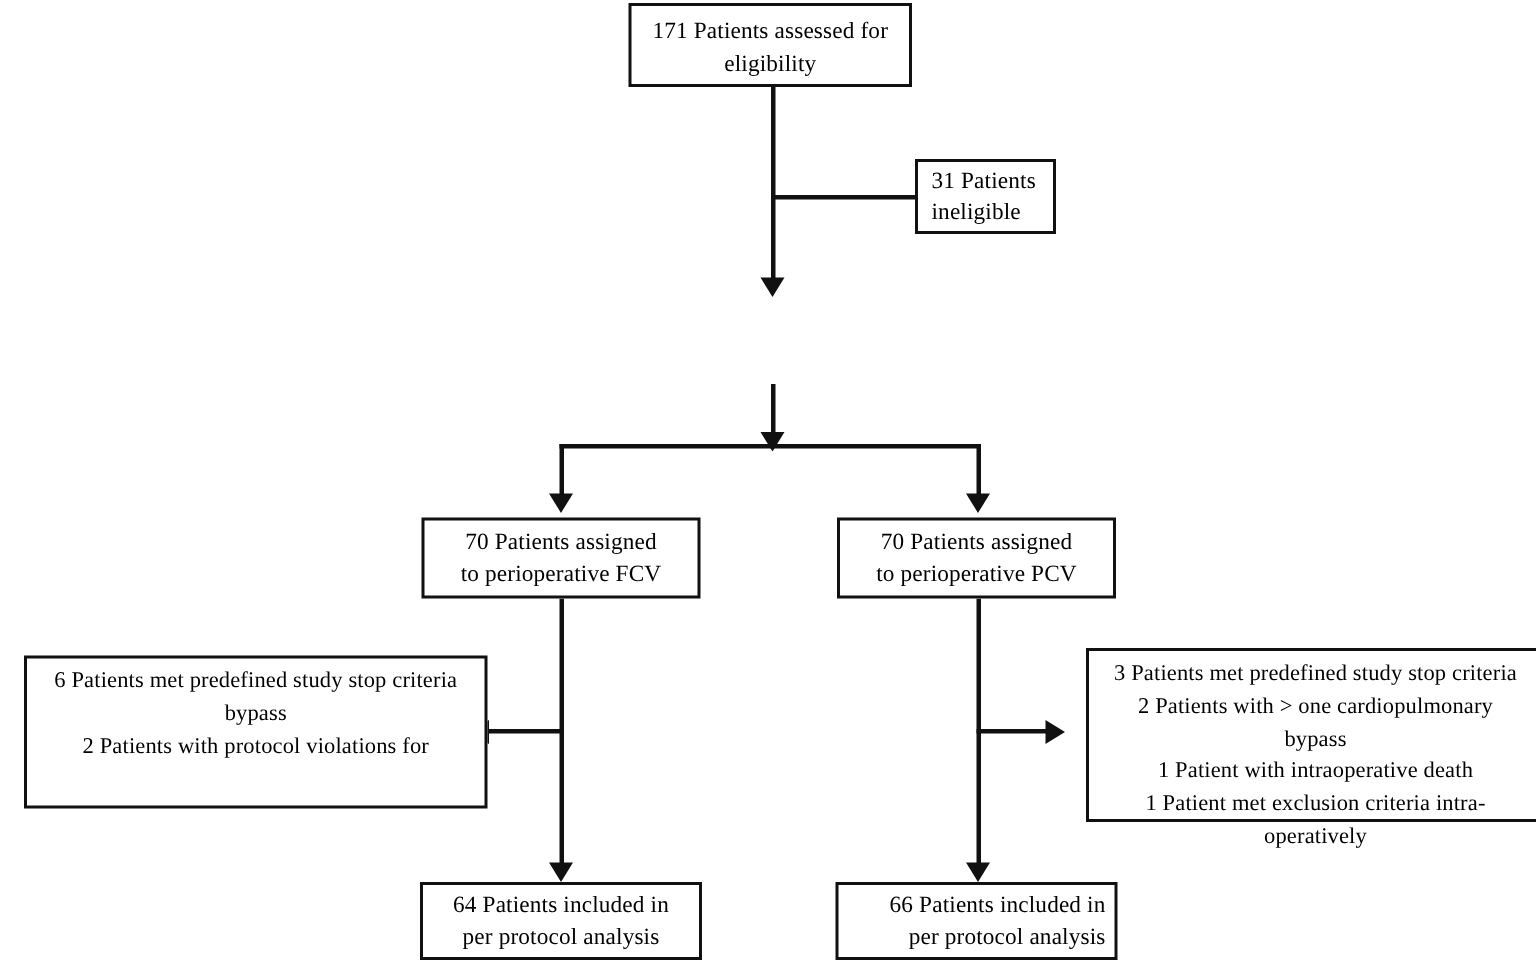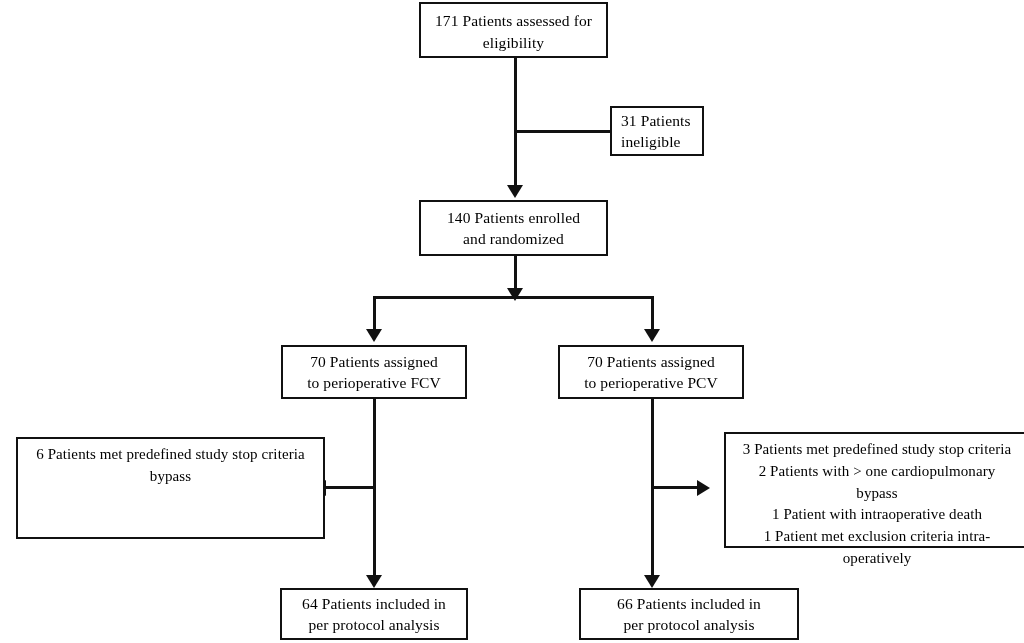--- a/index.html
+++ b/index.html
@@ -115,45 +115,40 @@
     </span>
   </div>
 
   <div class="node left-align" style="left:610px; top:106px; width:94px; height:50px;">
     <span class="txt" style="text-align:left;">
       <span>31 Patients</span><br>
       <span>ineligible</span>
     </span>
   </div>
 
-  <div class="node" style="left:419px; top:200px; width:189px; height:56px;">
-    <span class="txt">
-      <span>140 Patients enrolled</span><br>
-      <span>and randomized</span>
-    </span>
-  </div>
 
   <div class="node" style="left:281px; top:345px; width:186px; height:54px;">
     <span class="txt">
       <span>70 Patients assigned</span><br>
       <span>to perioperative FCV</span>
     </span>
   </div>
 
   <div class="node" style="left:558px; top:345px; width:186px; height:54px;">
     <span class="txt">
       <span>70 Patients assigned</span><br>
       <span>to perioperative PCV</span>
     </span>
   </div>
 
   <div class="node exclusion" style="left:4px; top:437px; width:309px; height:102px;">
     <span class="txt">
       <span class="line">6 Patients met predefined study stop criteria</span>
       <span class="line">bypass</span>
+      <span class="line">2 Patients with protocol violations for</span>
     </span>
   </div>
 
   <div class="node exclusion" style="left:712px; top:432px; width:306px; height:116px;">
     <span class="txt">
       <span class="line">3 Patients met predefined study stop criteria</span>
       <span class="line">2 Patients with &gt; one cardiopulmonary</span>
       <span class="line">bypass</span>
       <span class="line">1 Patient with intraoperative death</span>
       <span class="line">1 Patient met exclusion criteria intra-</span>
@@ -161,20 +156,20 @@
     </span>
   </div>
 
   <div class="node" style="left:280px; top:588px; width:188px; height:52px;">
     <span class="txt">
       <span>64 Patients included in</span><br>
       <span>per protocol analysis</span>
     </span>
   </div>
 
-  <div class="node" style="left:579px; top:588px; width:220px; height:52px;">
+  <div class="node" style="left:557px; top:588px; width:188px; height:52px;text-align:right;">
     <span class="txt">
       <span>66 Patients included in</span><br>
       <span>per protocol analysis</span>
     </span>
   </div>
 
 </div>
 
 </body></html>

